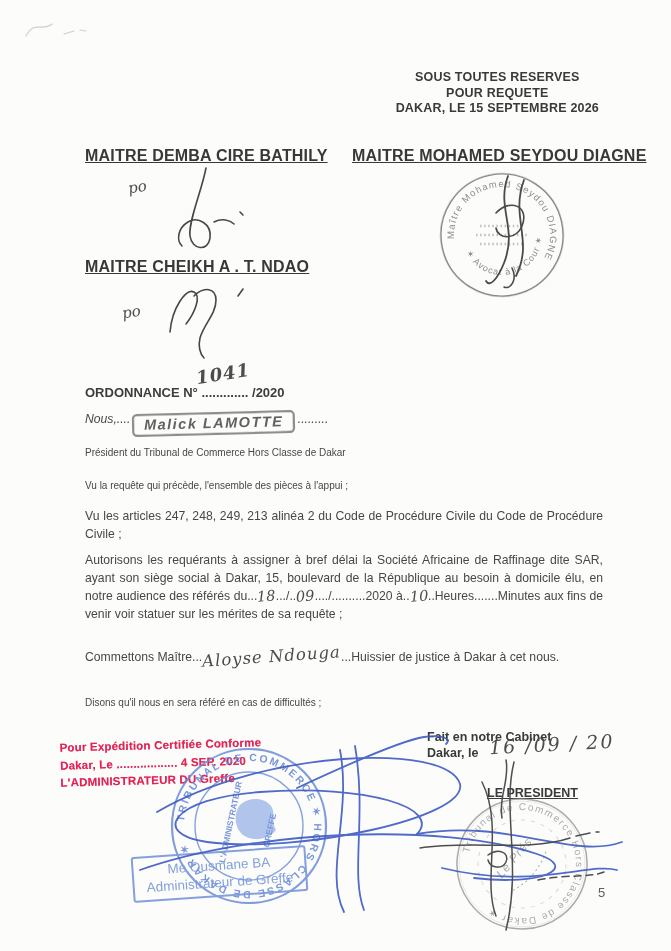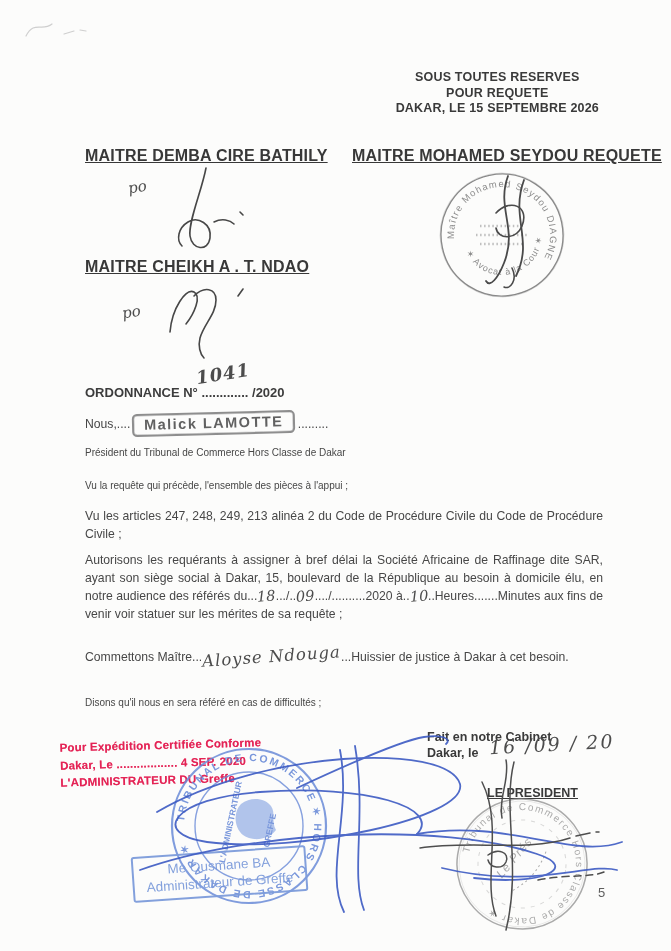--- a/index.html
+++ b/index.html
@@ -12,21 +12,21 @@
        line-height:15.5px;letter-spacing:.2px;color:#3a3a3a;}
   .heading{font-weight:bold;font-size:16px;letter-spacing:.2px;color:#383838;
        text-decoration:underline;white-space:nowrap;}
   .para{width:518px;font-size:12.2px;line-height:17.5px;text-align:justify;color:#474747;}
   .single{font-size:10px;color:#474747;white-space:nowrap;}
   .hw{font-family:"DejaVu Serif",serif;font-style:italic;color:#4c4c4c;}
   .hw-inline{display:inline-block;font-size:14.5px;transform:rotate(-4deg);position:relative;top:1px;}
   .po{font-size:15px;transform:rotate(-10deg);}
   .ord{font-weight:bold;font-size:13px;color:#3c3c3c;white-space:nowrap;}
   .ord-num{font-size:18px;font-weight:bold;transform:rotate(-9deg);letter-spacing:1px;}
-  .nous-line{font-size:12.2px;color:#474747;white-space:nowrap;display:flex;align-items:center;}
+  .nous-line{font-size:12.2px;color:#474747;white-space:nowrap;display:flex;align-items:flex-start;font-style:italic;}
   .judge-box{display:inline-block;border:2px solid #8e8e8e;border-radius:5px;padding:1px 10px 2px;
        font-weight:bold;font-size:14.5px;letter-spacing:1.5px;color:#616161;
        transform:rotate(-1.5deg);box-shadow:inset 0 0 0 .5px #bdbdbd;margin:0 2px;}
   .redstamp{color:#e42355;font-weight:bold;font-size:11.5px;line-height:17.5px;
        transform:rotate(-1.5deg);letter-spacing:.2px;white-space:nowrap;
        text-shadow:0 0 .6px rgba(228,35,85,.55);}
   .fait{font-weight:bold;font-size:12.5px;line-height:16px;color:#3a3a3a;white-space:nowrap;}
   .hw-date{font-size:19px;letter-spacing:2px;transform:rotate(-3deg);white-space:nowrap;}
   .pres{font-weight:bold;font-size:12.5px;text-decoration:underline;color:#3a3a3a;white-space:nowrap;}
   .rectstamp{border:2.5px solid #7d9cdb;border-radius:3px;color:#7d9cdb;font-size:13.5px;
@@ -48,21 +48,21 @@
     </svg>
   </div>
 
   <div class="abs hdr z1">
     <div>SOUS TOUTES RESERVES</div>
     <div>POUR REQUETE</div>
     <div>DAKAR, LE 15 SEPTEMBRE 2026</div>
   </div>
 
   <div class="abs heading z1" style="left:85px;top:147px;">MAITRE DEMBA CIRE BATHILY</div>
-  <div class="abs heading z1" style="left:352px;top:147px;">MAITRE MOHAMED SEYDOU REQUETE</div>
+  <div class="abs heading z1" style="left:352px;top:147px;">MAITRE MOHAMED SEYDOU DIAGNE</div>
 
   <div class="abs hw po z3" style="left:128px;top:178px;">po</div>
   <div class="abs z3" style="left:148px;top:160px;">
     <svg width="100" height="100" viewBox="0 0 100 100" class="sig">
       <path d="M58,8 C54,30 40,62 42,76 C44,90 60,92 62,78 C64,64 50,56 40,62 C30,68 28,80 34,86" stroke="#474747" stroke-width="1.6"></path>
       <path d="M66,62 C74,58 82,60 86,64 M92,52 l3,3" stroke="#474747" stroke-width="1.6"></path>
     </svg>
   </div>
 
   <div class="abs z2" style="left:434px;top:167px;transform:rotate(-12deg);opacity:.85;">
@@ -121,21 +121,21 @@
 
   <div class="abs single z1" style="left:85px;top:480px;">Vu la requête qui précède, l'ensemble des pièces à l'appui ;</div>
 
   <div class="abs para z1" style="left:85px;top:508px;">Vu les articles 247, 248, 249, 213 alinéa 2 du Code de Procédure Civile du Code de Procédure Civile ;</div>
 
   <div class="abs para z1" style="left:85px;top:552px;">
     <span>Autorisons les requérants à assigner à bref délai la Société Africaine de Raffinage dite SAR, ayant son siège social à Dakar, 15, boulevard de la République au besoin à domicile élu, en notre audience des référés du...</span><span class="hw hw-inline">18</span><span>.../..</span><span class="hw hw-inline">09</span><span>..../..........2020 à..</span><span class="hw hw-inline">10</span><span>..Heures.......Minutes aux fins de venir voir statuer sur les mérites de sa requête ;</span>
   </div>
 
   <div class="abs para z1" style="left:85px;top:647px;">
-    <span>Commettons Maître...</span><span class="hw hw-inline" style="font-size:16.5px;letter-spacing:1px;">Aloyse Ndouga</span><span>...Huissier de justice à Dakar à cet besoin.</span>
+    <span>Commettons Maître...</span><span class="hw hw-inline" style="font-size:16.5px;letter-spacing:1px;">Aloyse Ndouga</span><span>...Huissier de justice à Dakar à cet nous.</span>
   </div>
 
   <div class="abs single z1" style="left:85px;top:697px;">Disons qu'il nous en sera référé en cas de difficultés ;</div>
 
   <div class="abs redstamp z2" style="left:60px;top:737px;">
     <div>Pour Expédition Certifiée Conforme</div>
     <div>Dakar, Le .................. 4 SEP. 2020</div>
     <div>L'ADMINISTRATEUR DU Greffe</div>
   </div>
 

